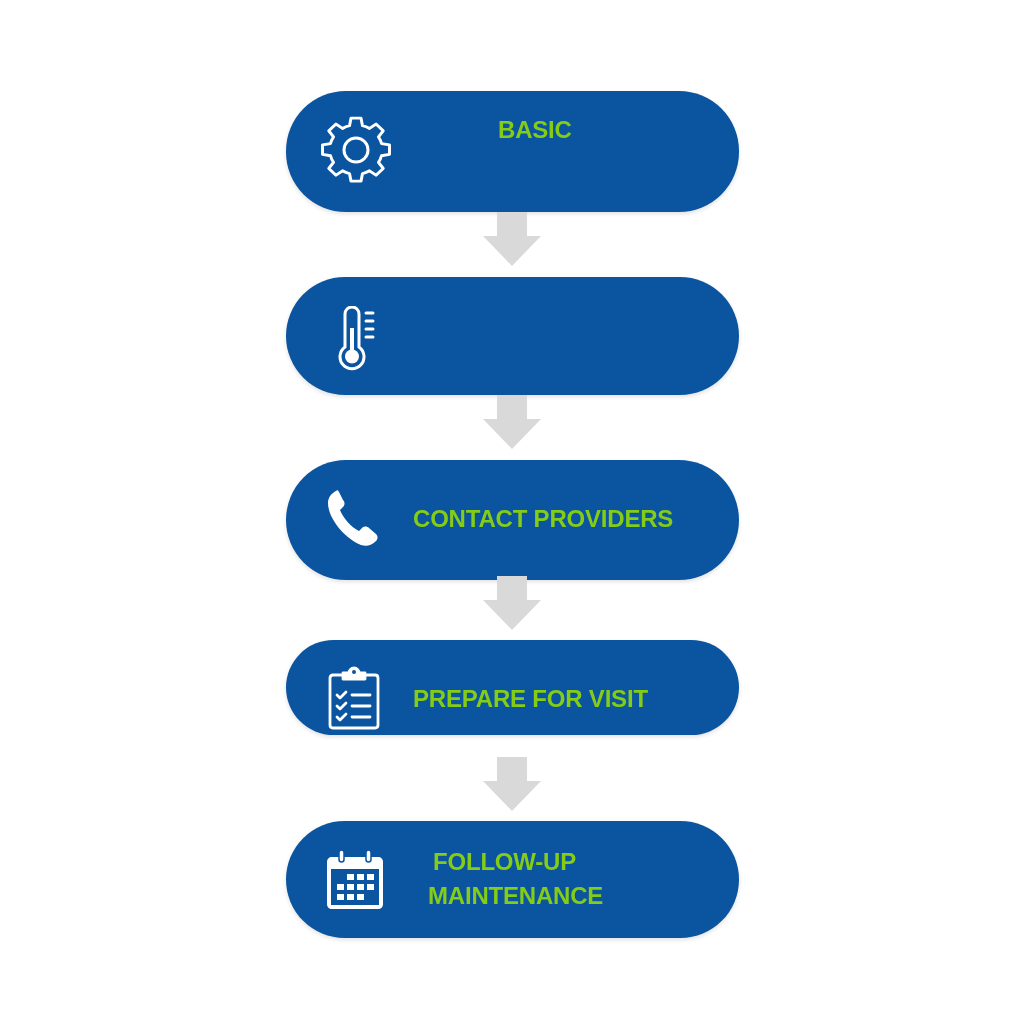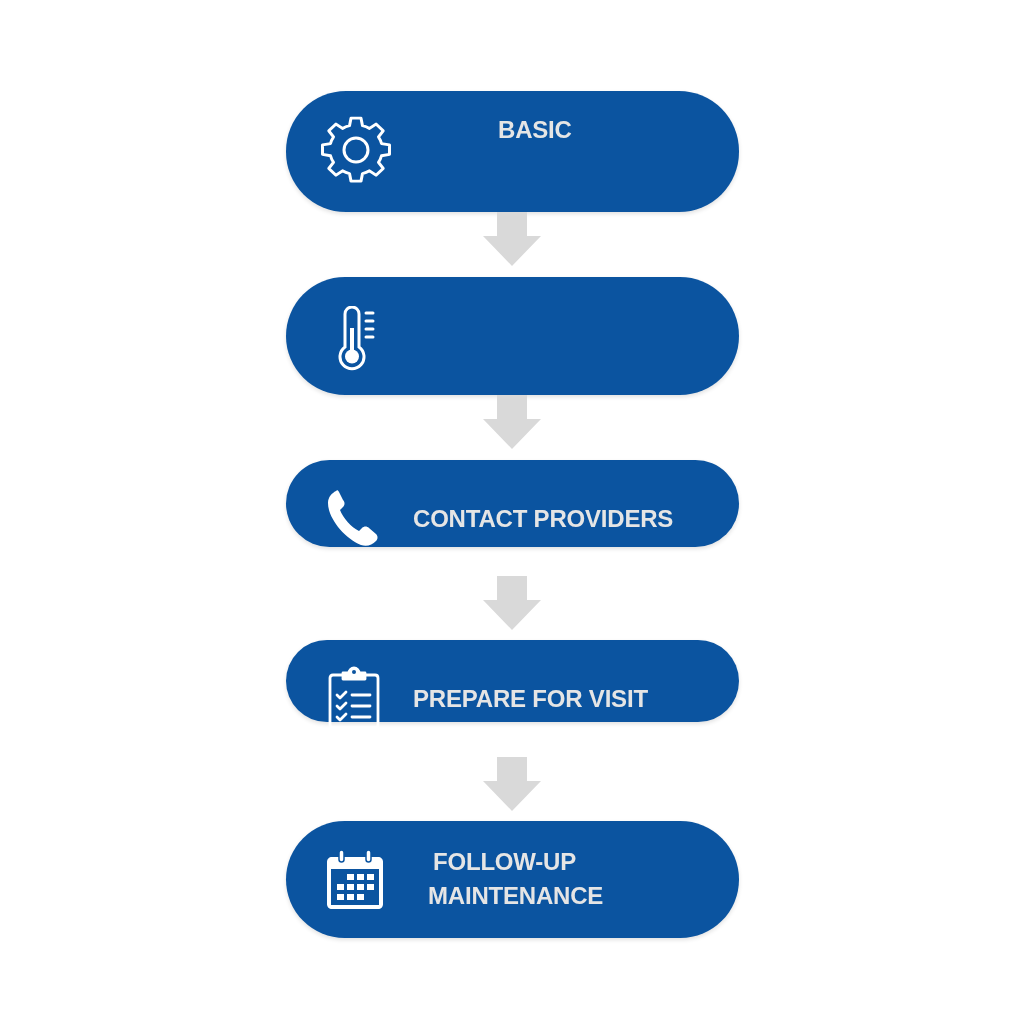--- a/index.html
+++ b/index.html
@@ -26,21 +26,21 @@
     .step .icon {
       position: absolute;
       display: block;
     }
     .step .label {
       position: absolute;
       font-weight: bold;
       font-size: 24px;
       line-height: 34px;
       letter-spacing: -0.2px;
-      color: #e5e5e5;
+      color: #84cc16;
       white-space: nowrap;
     }
     .arrow {
       position: absolute;
       left: 483px;
       width: 58px;
     }
   </style>
 </head>
 <body>
@@ -70,32 +70,32 @@
     </g>
     <rect x="14" y="22" width="4" height="24" fill="#ffffff"></rect>
     <circle cx="16" cy="50.5" r="7" fill="#ffffff"></circle>
   </svg>
 </div>
 
 <svg class="arrow" style="top:395px;" width="58" height="54" viewBox="0 0 58 54">
   <path d="M14 0 L44 0 L44 24 L58 24 L29 54 L0 24 L14 24 Z" fill="#D9D9D9"></path>
 </svg>
 
-<div class="step" style="top:460px; height:87px;">
+<div class="step" style="top:460px; height:120px;">
   <svg class="icon" style="left:40px; top:28px;" width="56" height="60" viewBox="0 0 56 60">
     <path fill="#ffffff" d="M10 3 C6 5 2 9 2 15 C2 30 18 50 35 57 C41 59 46 57 50 53 C52 51 52 48 50 46 L43 40 C41 38 38 38 36 40 L33 43 C25 39 17 30 14 22 L17 19 C19 17 19 14 17 12 L13 4 C12 2 11 2 10 3 Z"></path>
   </svg>
   <div class="label" style="left:127px; top:42px;">CONTACT PROVIDERS</div>
 </div>
 
 <svg class="arrow" style="top:576px;" width="58" height="54" viewBox="0 0 58 54">
   <path d="M14 0 L44 0 L44 24 L58 24 L29 54 L0 24 L14 24 Z" fill="#D9D9D9"></path>
 </svg>
 
-<div class="step" style="top:640px; height:82px;">
+<div class="step" style="top:640px; height:95px;">
   <svg class="icon" style="left:41px; top:25px;" width="54" height="66" viewBox="0 0 54 66">
     <g fill="none" stroke="#ffffff" stroke-width="2.8" stroke-linecap="round" stroke-linejoin="round">
       <path d="M16 10 L6 10 C4 10 3 11 3 13 L3 60 C3 62 4 63 6 63 L48 63 C50 63 51 62 51 60 L51 13 C51 11 50 10 48 10 L38 10"></path>
       <path d="M16 14 L16 8 L22 8 A5 5 0 0 1 32 8 L38 8 L38 14 Z" fill="#ffffff"></path>
       <polyline points="10,30 13,33 19,27"></polyline>
       <polyline points="10,41 13,44 19,38"></polyline>
       <polyline points="10,52 13,55 19,49"></polyline>
       <line x1="25" y1="30" x2="43" y2="30"></line>
       <line x1="25" y1="41" x2="43" y2="41"></line>
       <line x1="25" y1="52" x2="43" y2="52"></line>

